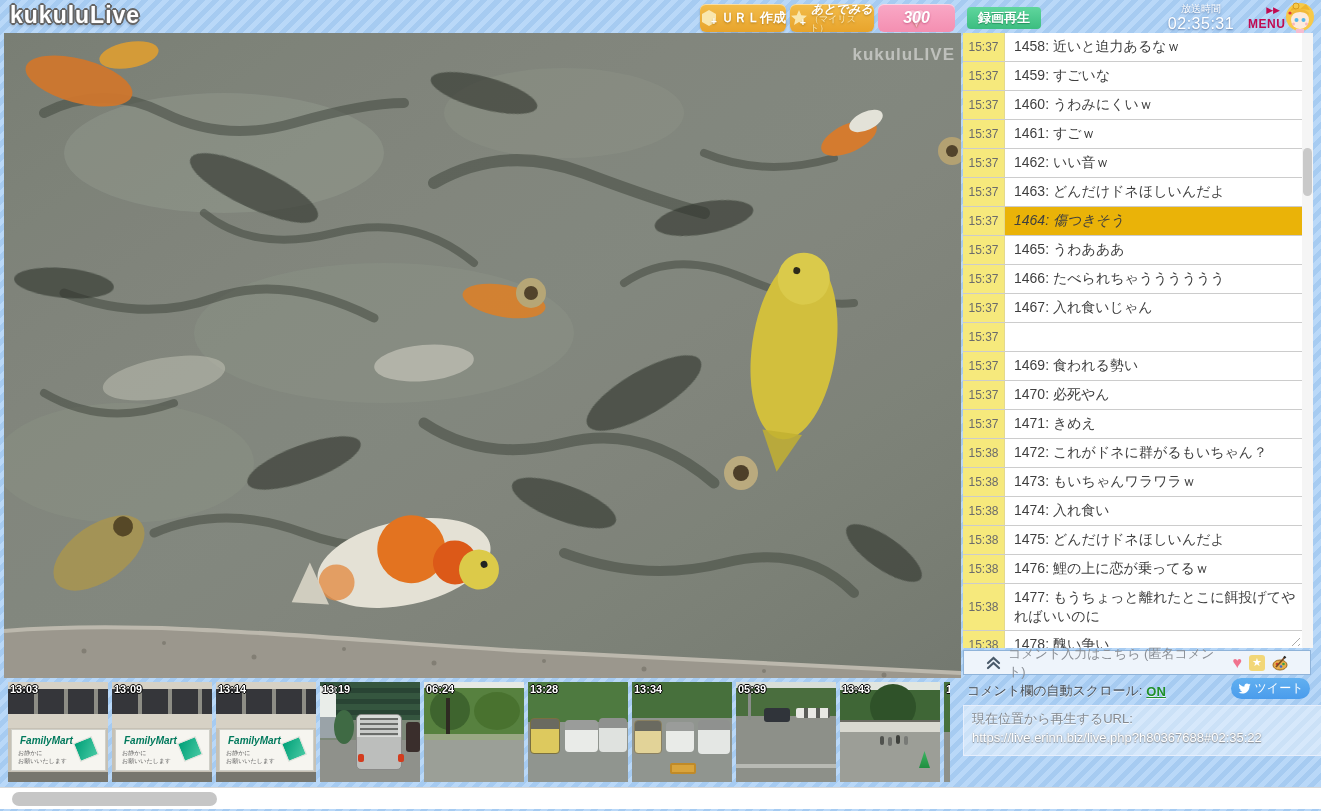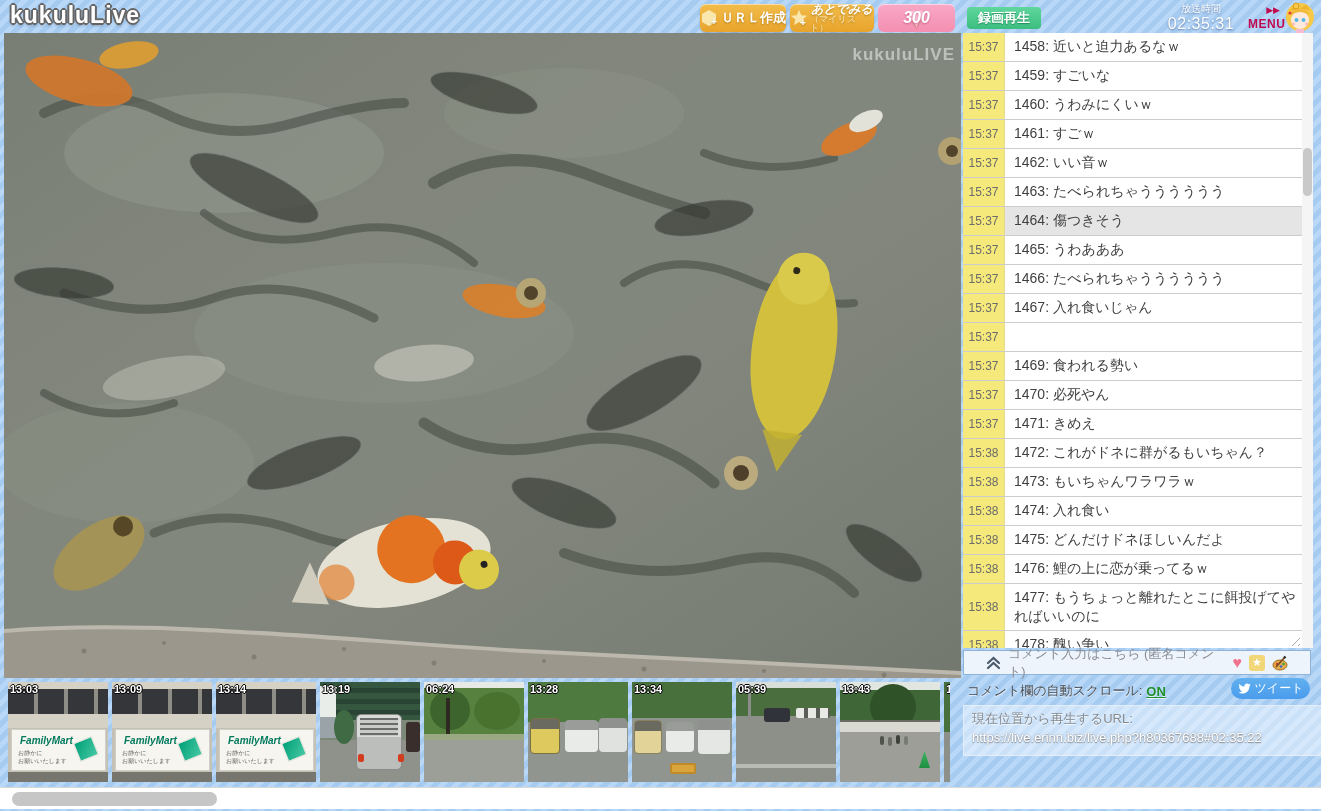--- a/index.html
+++ b/index.html
@@ -48,21 +48,21 @@
 
   
   .video { position:absolute; left:4px; top:33px; width:957px; height:645px; background:#868a81; overflow:hidden; }
   .video svg { display:block; }
   .watermark { position:absolute; right:6px; top:12px; font-size:17px; letter-spacing:1px;
                color:rgba(255,255,255,.48); font-weight:bold; }
 
   
   .chat { position:absolute; left:963px; top:33px; width:350px; height:615px; background:#fff; overflow:hidden; }
   .crow { display:flex; min-height:29px; border-bottom:1px solid #ccc; background:#fff; width:339px; }
-  .crow.hl .ctext { background:#e5e5e5; }
+  .crow.hl .ctext { background:#eab308;font-style:italic; }
   .ctime { flex:0 0 42px; background:#f6e97c; color:#6b6b6b; font-size:12px; display:flex;
            align-items:center; justify-content:center; border-right:1px solid #e4d98e; }
   .ctext { flex:1; font-size:14px; color:#3f3f3f; padding:4px 4px 4px 9px; line-height:1.35; }
   .vscroll { position:absolute; right:0; top:0; width:11px; height:615px; background:#f5f5f5; }
   .vthumb { position:absolute; right:1px; top:115px; width:9px; height:48px; background:#c9c9c9; border-radius:5px; cursor:pointer; }
   .resize-h { position:absolute; right:13px; bottom:2px; width:12px; height:12px; cursor:pointer;
               background:repeating-linear-gradient(135deg,transparent 0 3px,#aaa 3px 4px); clip-path:polygon(100% 0,100% 100%,0 100%); }
 
   
   .comment-box { position:absolute; left:963px; top:650px; width:348px; height:25px;
@@ -343,21 +343,21 @@
         <div class="crow">
           <div class="ctime">15:37</div>
           <div class="ctext">1461: すごｗ</div>
         </div>
         <div class="crow">
           <div class="ctime">15:37</div>
           <div class="ctext">1462: いい音ｗ</div>
         </div>
         <div class="crow">
           <div class="ctime">15:37</div>
-          <div class="ctext">1463: たべられちゃうううううう</div>
+          <div class="ctext">1463: どんだけドネほしいんだよ</div>
         </div>
         <div class="crow hl">
           <div class="ctime">15:37</div>
           <div class="ctext">1464: 傷つきそう</div>
         </div>
         <div class="crow">
           <div class="ctime">15:37</div>
           <div class="ctext">1465: うわあああ</div>
         </div>
         <div class="crow">

